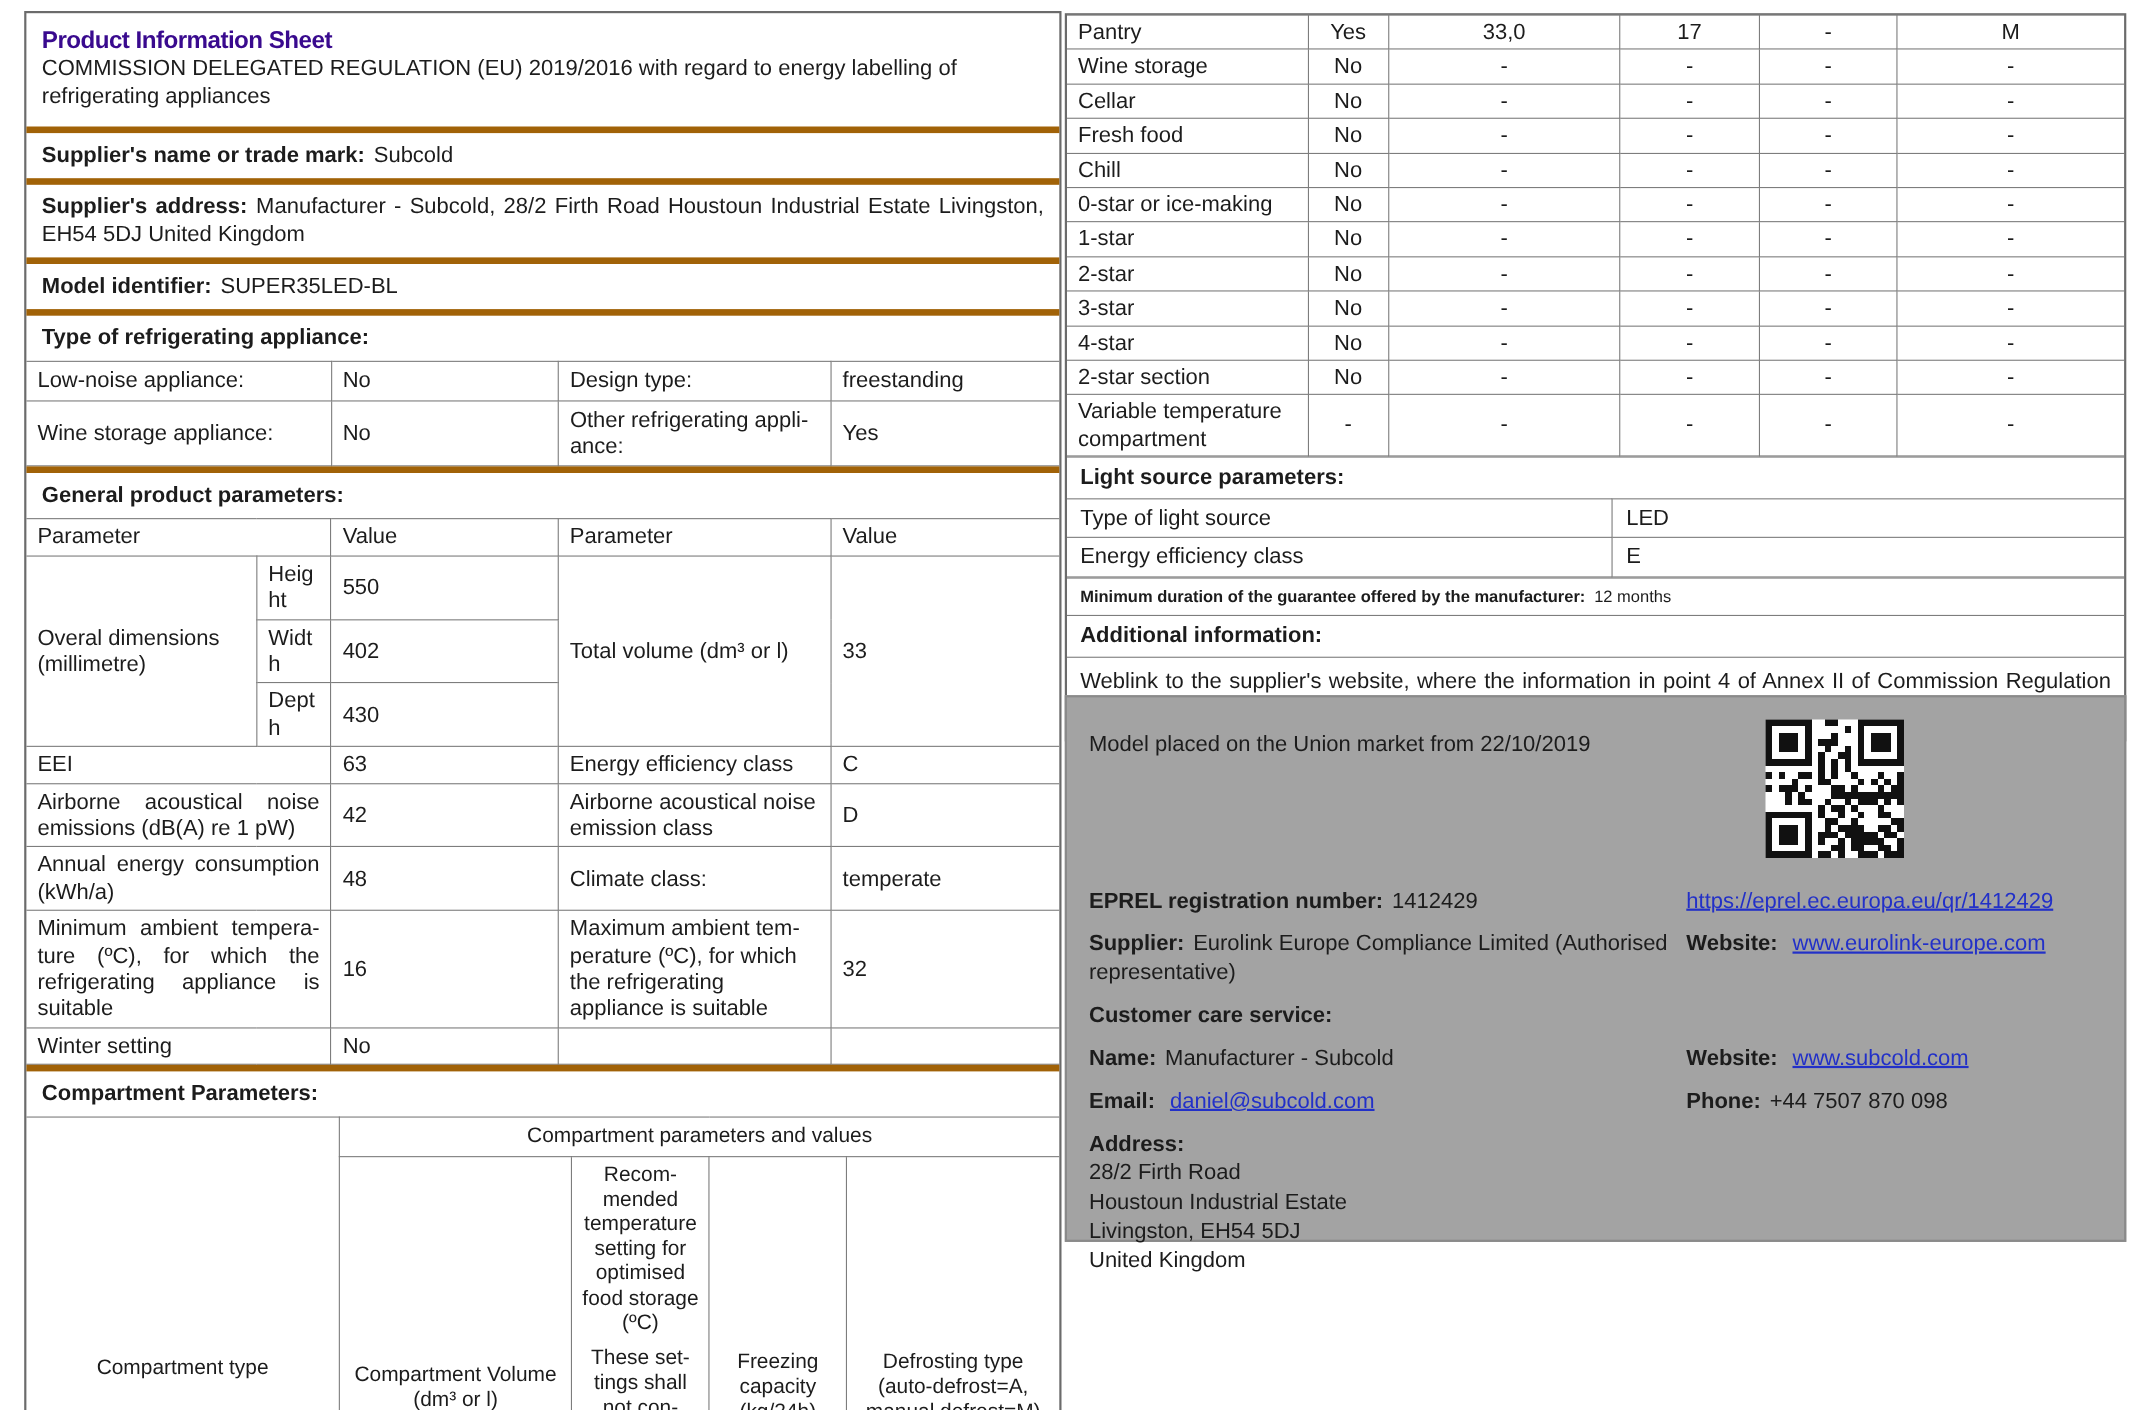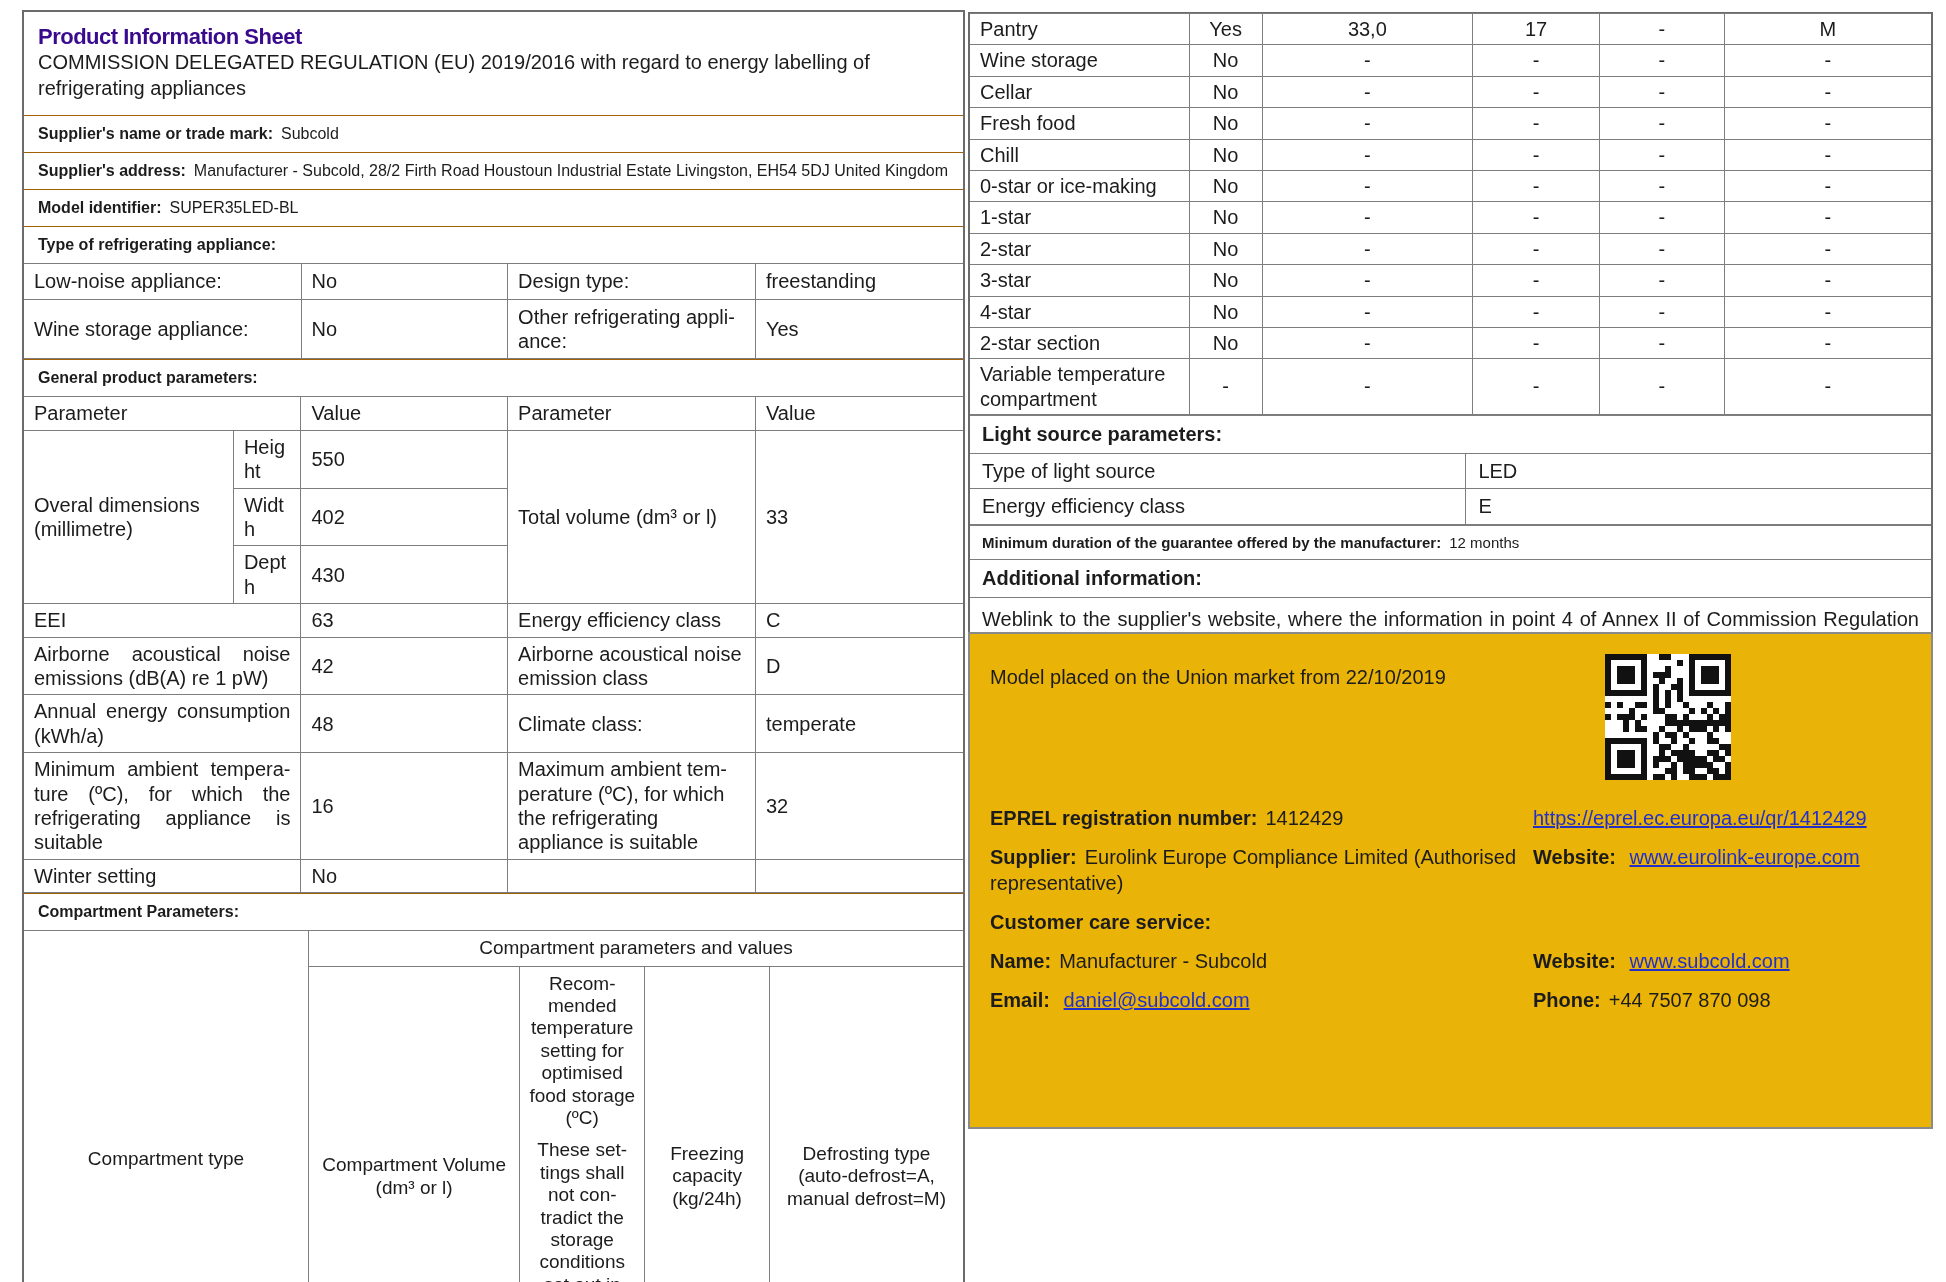--- a/index.html
+++ b/index.html
@@ -16,21 +16,21 @@
   .val{margin-left:8px;font-weight:normal;}
   table{border-collapse:collapse;width:100%;table-layout:fixed;}
   td,th{border:1px solid #7d7d7d;font-size:20px;line-height:1.22;padding:4px 10px;vertical-align:middle;word-wrap:break-word;}
   a{color:#2230c8;text-decoration:underline;}
 
   
   .left-panel{
     position:absolute;left:22px;top:10px;width:943px;min-height:1253px;
     border:2px solid #6b6b6b;box-sizing:border-box;background:#fff;
   }
-  .row-cell{border-top:1px solid #a16207;padding:8px 14px;font-size:16px;line-height:1.25;}
+  .row-cell{border-top:6px solid #a16207;padding:8px 14px;font-size:20px;line-height:1.25;}
   .title-block{padding:12px 14px 14px 14px;}
   .doc-title{color:#390a8e;font-size:22px;font-weight:bold;line-height:1.15;letter-spacing:-0.5px;}
   .regulation{font-size:20px;line-height:1.3;text-align:left;}
   .addr{text-align:justify;}
   .t4 td{padding:5px 10px;}
   .t4 td.lbl{text-align:justify;}
   .t4 table, .left-panel table{border-style:none;}
   .left-panel table td{border:1px solid #7d7d7d;}
   .left-panel table{margin:0;}
   .left-panel table tr td:first-child{border-left:none;}
@@ -54,21 +54,21 @@
   .rt tr td:last-child{border-right:none;}
   .hdr-row{border-top:1px solid #7d7d7d;padding:7px 12px;font-size:20px;font-weight:bold;}
   .lt td{padding:5px 12px;text-align:left;}
   .lt tr td:first-child{border-left:none;}
   .lt tr td:last-child{border-right:none;}
   .guarantee-row{border-top:1px solid #7d7d7d;padding:8px 12px;font-size:15px;}
   .weblink-row{border-top:1px solid #7d7d7d;padding:8px 12px 12px 12px;font-size:20px;line-height:1.35;text-align:justify;}
 
   .bottom-box{
     position:absolute;left:968px;top:632px;width:965px;height:497px;
-    border:2px solid #8a8a8a;box-sizing:border-box;background:#eab308;
+    border:2px solid #8a8a8a;box-sizing:border-box;background:#a3a3a3;
     padding:16px 20px;display:grid;grid-template-columns:1fr 378px;
     grid-auto-rows:min-content;row-gap:13px;column-gap:10px;
     font-size:20px;line-height:1.3;
   }
   .gc1{grid-column:1;}
   .gc2{grid-column:2;}
   .qr-wrap{margin-left:72px;margin-top:4px;}
   .addr-block div{line-height:1.32;}
   .supplier-line{text-align:left;}
 </style>
@@ -616,15 +616,22 @@
     </div>
 
     <div class="gc1">
       <span class="b">Email:</span>
       <a href="#" class="val">daniel@subcold.com</a>
     </div>
     <div class="gc2">
       <span class="b">Phone:</span><span class="val">+44 7507 870 098</span>
     </div>
 
+    <div class="gc1 addr-block">
+      <div class="b">Address:</div>
+      <div>28/2 Firth Road</div>
+      <div>Houstoun Industrial Estate</div>
+      <div>Livingston, EH54 5DJ</div>
+      <div>United Kingdom</div>
+    </div>
   </div>
 
 </div>
 
 </body></html>

